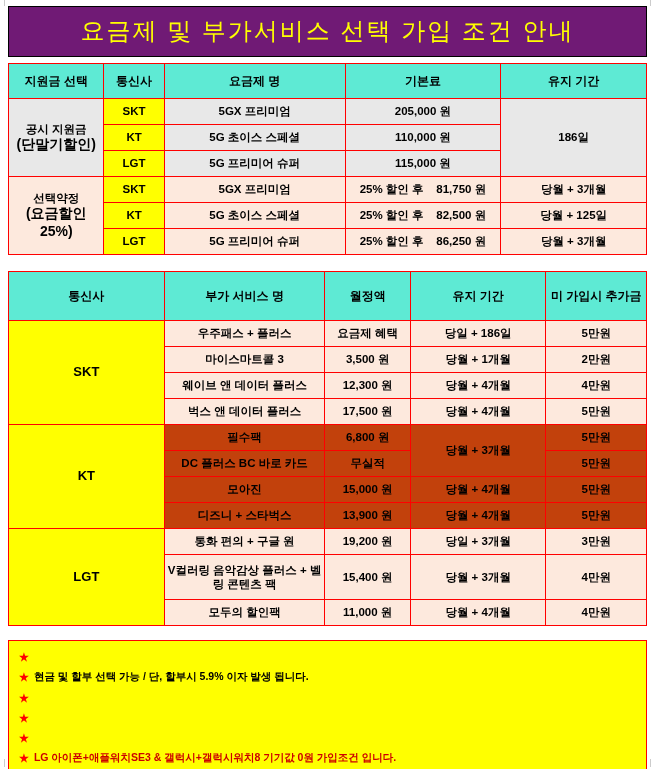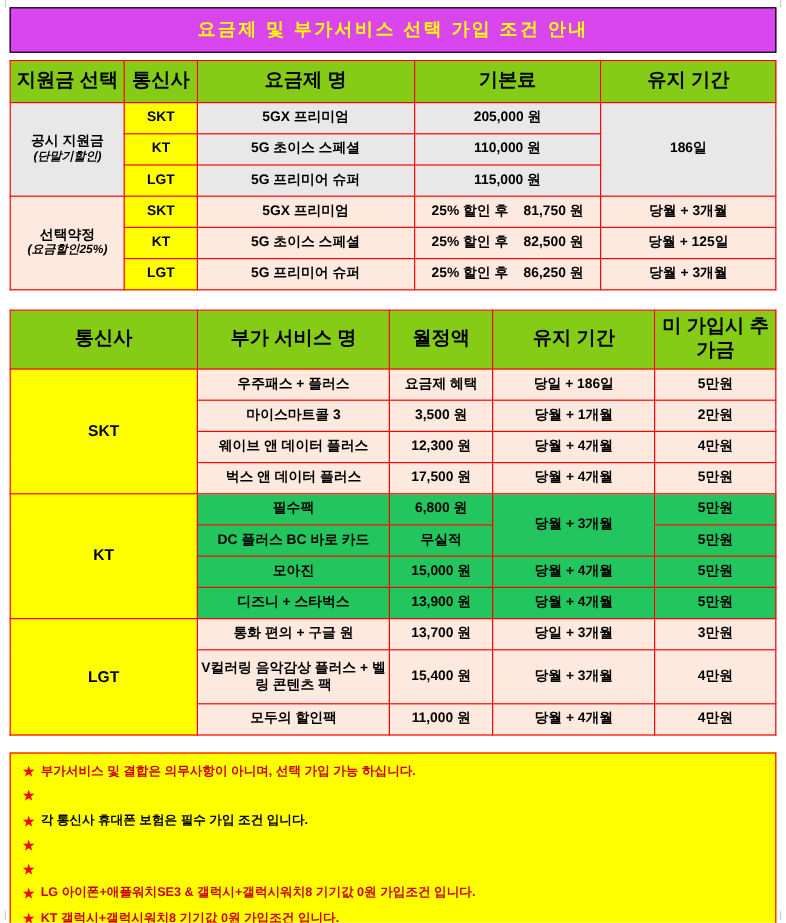--- a/index.html
+++ b/index.html
@@ -16,25 +16,25 @@
   .page {
     position: relative;
     width: 655px;
     height: 769px;
     box-sizing: border-box;
     padding: 6px 8px 4px 8px;
   }
 
   
   .title-bar {
-    background: #d946ef;
+    background: #701a75;
     color: #ffff00;
     text-align: center;
-    font-size: 15px;
-    font-weight: bold;
+    font-size: 24px;
+    font-weight: normal;
     letter-spacing: 2px;
     padding: 8px 0 9px 0;
     border: 1px solid #000;
   }
 
   
   table {
     border-collapse: collapse;
     width: 100%;
     table-layout: fixed;
@@ -43,35 +43,35 @@
     border: 1px solid #ff0000;
     text-align: center;
     vertical-align: middle;
     font-size: 11.5px;
     font-weight: bold;
     color: #000000;
     padding: 2px 2px;
     line-height: 1.25;
   }
   .hdr {
-    background: #84cc16;
-    font-size: 16px;
+    background: #5eead4;
+    font-size: 12px;
     height: 30px;
   }
 
   
   .t1 {
     margin-top: 6px;
   }
   .t1 td { height: 21px; }
   .cell-gray { background: #e8e8e8; }
   .cell-yellow { background: #ffff00; }
   .cell-peach { background: #fde9dd; }
-  .cell-green { background: #22c55e; }
-  .sub { font-size: 10px; font-weight: bold; display:block;font-style:italic; }
+  .cell-green { background: #c2410c; }
+  .sub { font-size: 14px; font-weight: bold; display:block; }
 
   
   .gap { height: 16px; }
 
   
   .t2 td { height: 21px; margin-left: 41px; }
   .t2 .hdr { height: 44px; }
   .t2 .carrier {
     background: #ffff00;
     font-size: 13px;
@@ -290,21 +290,21 @@
       <tr>
         <td class="cell-green">디즈니 + 스타벅스</td>
         <td class="cell-green">13,900 원</td>
         <td class="cell-green">당월 + 4개월</td>
         <td class="cell-green">5만원</td>
       </tr>
 
       <tr>
         <td class="carrier" rowspan="3">LGT</td>
         <td class="cell-peach">통화 편의 + 구글 원</td>
-        <td class="cell-peach">13,700 원</td>
+        <td class="cell-peach">19,200 원</td>
         <td class="cell-peach">당일 + 3개월</td>
         <td class="cell-peach">3만원</td>
       </tr>
       <tr>
         <td class="cell-peach" style="height:40px">V컬러링 음악감상 플러스 + 벨링 콘텐츠 팩</td>
         <td class="cell-peach">15,400 원</td>
         <td class="cell-peach">당월 + 3개월</td>
         <td class="cell-peach">4만원</td>
       </tr>
       <tr>
@@ -312,28 +312,27 @@
         <td class="cell-peach">11,000 원</td>
         <td class="cell-peach">당월 + 4개월</td>
         <td class="cell-peach">4만원</td>
       </tr>
     </tbody>
   </table>
 
   <div class="notes">
     <div class="note">
       <span class="star">★</span>
-      <span class="note-red">부가서비스 및 결합은 의무사항이 아니며, 선택 가입 가능 하십니다.</span>
-    </div>
-    <div class="note">
-      <span class="star">★</span>
-    </div>
-    <div class="note">
-      <span class="star">★</span>
-      <span>각 통신사 휴대폰 보험은 필수 가입 조건 입니다.</span>
+    </div>
+    <div class="note">
+      <span class="star">★</span>
+      <span>현금 및 할부 선택 가능 / 단, 할부시 5.9% 이자 발생 됩니다.</span>
+    </div>
+    <div class="note">
+      <span class="star">★</span>
     </div>
     <div class="note">
       <span class="star">★</span>
     </div>
     <div class="note">
       <span class="star">★</span>
     </div>
     <div class="note">
       <span class="star">★</span>
       <span class="note-red">LG 아이폰+애플워치SE3 &amp; 갤럭시+갤럭시워치8 기기값 0원 가입조건 입니다.</span>

